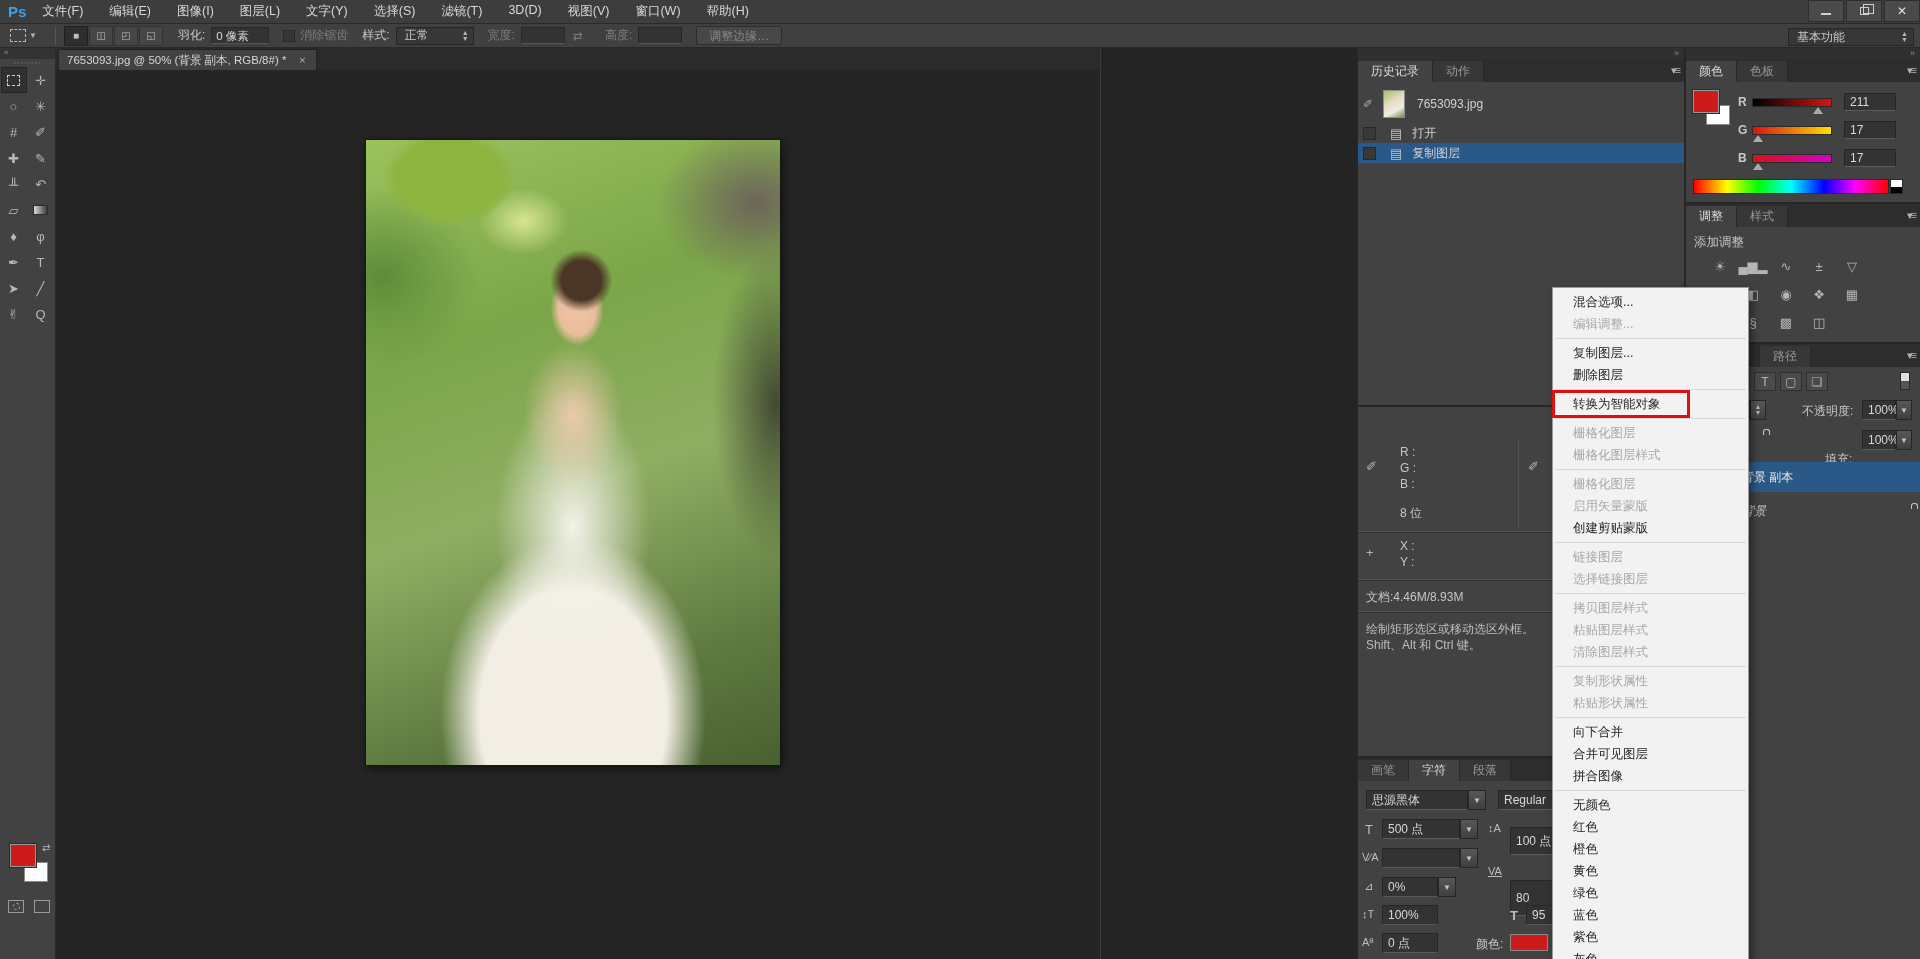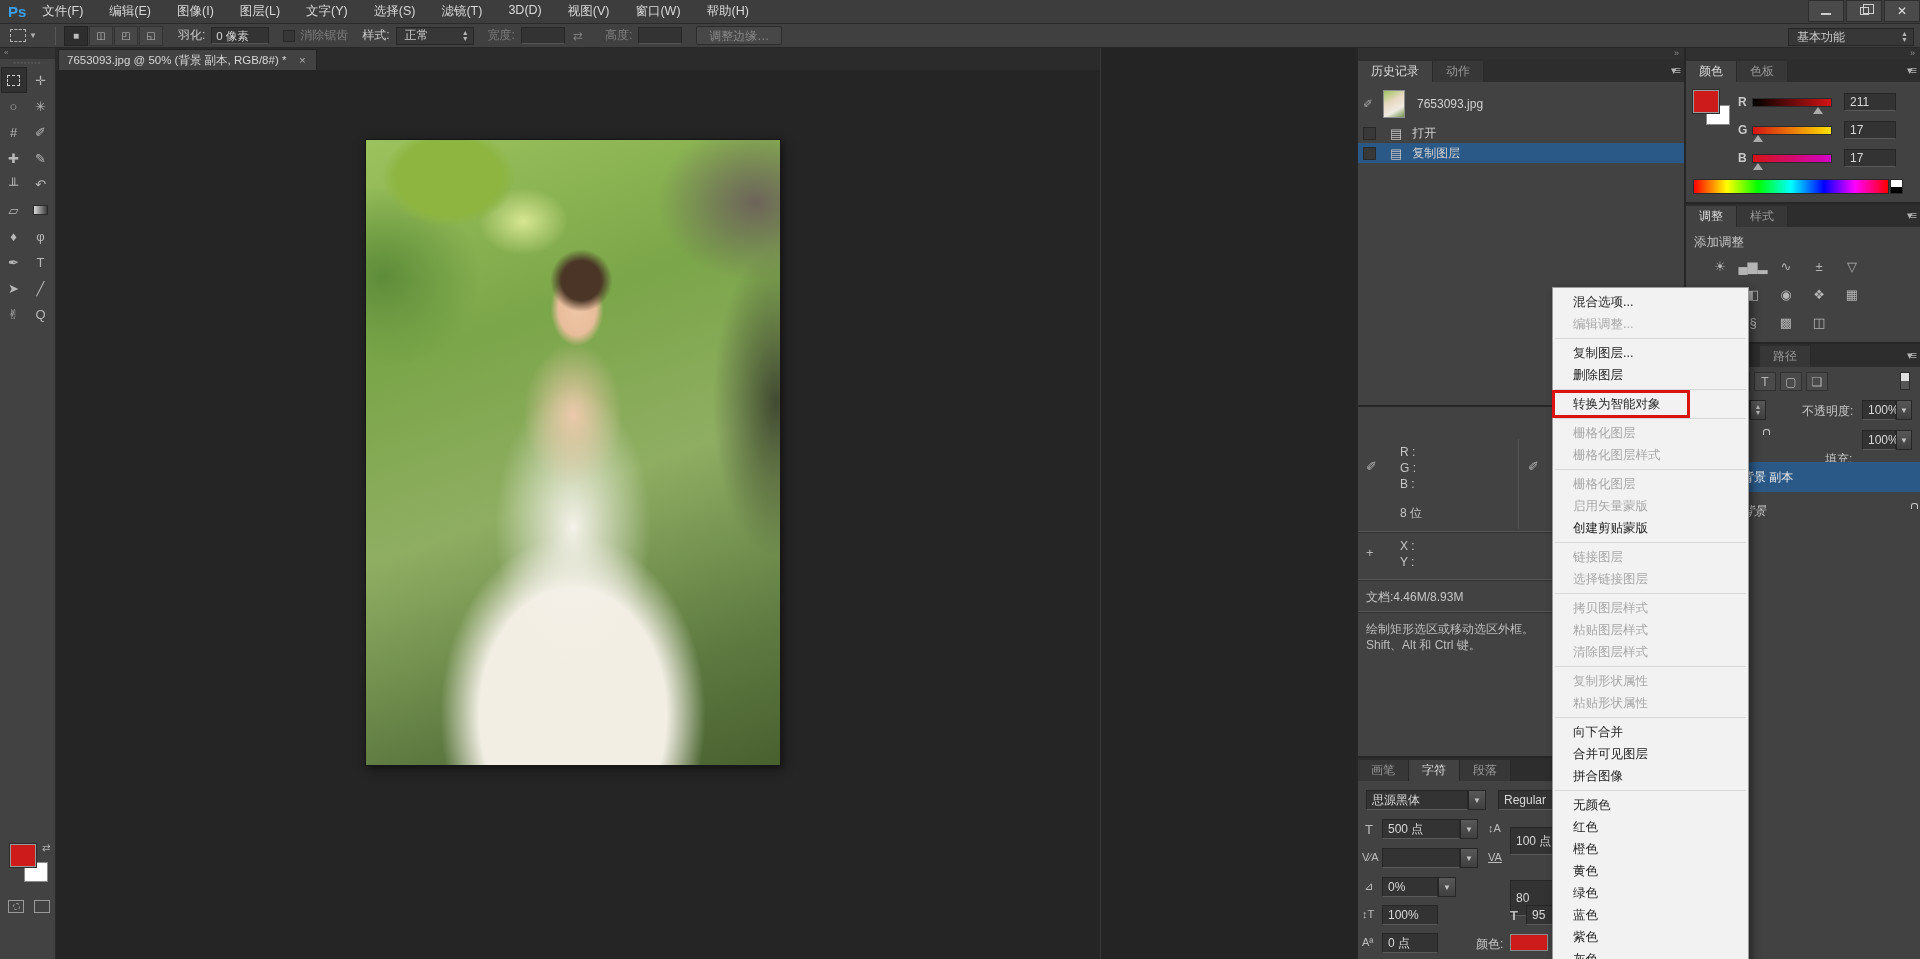--- a/index.html
+++ b/index.html
@@ -339,21 +339,21 @@
     <span class="cp-ic" style="left:130px; top:64px;">↕A</span>
     <div class="inbox abs" style="left:152px; top:61px; width:60px; height:28px;margin-top:8px;">
         <span>100 点</span>
       </div>
 
     <span class="cp-ic" style="left:4px; top:93px;">V∕A</span>
     <div class="inbox abs" style="left:24px; top:90px; width:78px; height:20px;">
         <span></span>
       </div>
     <div class="ddbtn abs" style="left:102px; top:90px; width:18px; height:20px;">▼</div>
-    <span class="cp-ic" style="left:130px; top:93px; text-decoration:underline;">VA</span>
+    <span class="cp-ic" style="left:130px; top:107px; text-decoration:underline;">VA</span>
     <div class="inbox abs" style="left:152px; top:90px; width:60px; height:36px;margin-top:32px;">
         <span>80</span>
       </div>
 
     <span class="cp-ic" style="left:6px; top:122px;">⊿</span>
     <div class="inbox abs" style="left:24px; top:119px; width:56px; height:20px;">
         <span>0%</span>
       </div>
     <div class="ddbtn abs" style="left:80px; top:119px; width:18px; height:20px;">▼</div>
 

